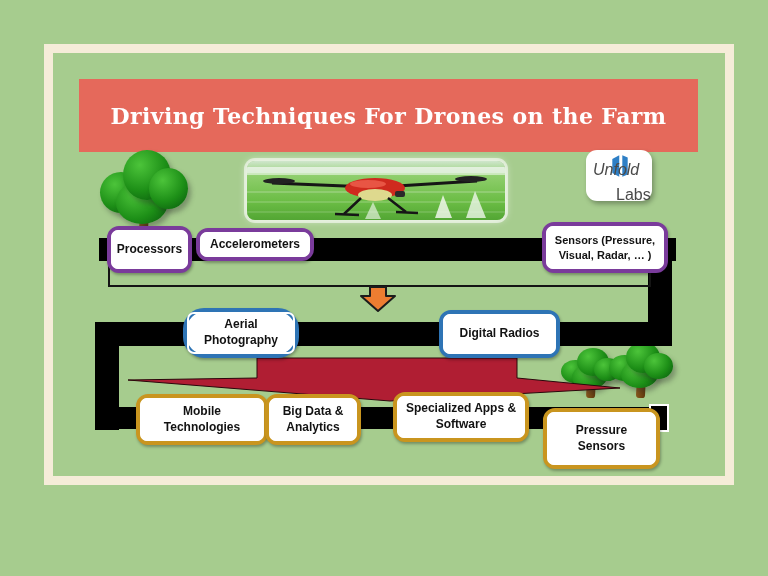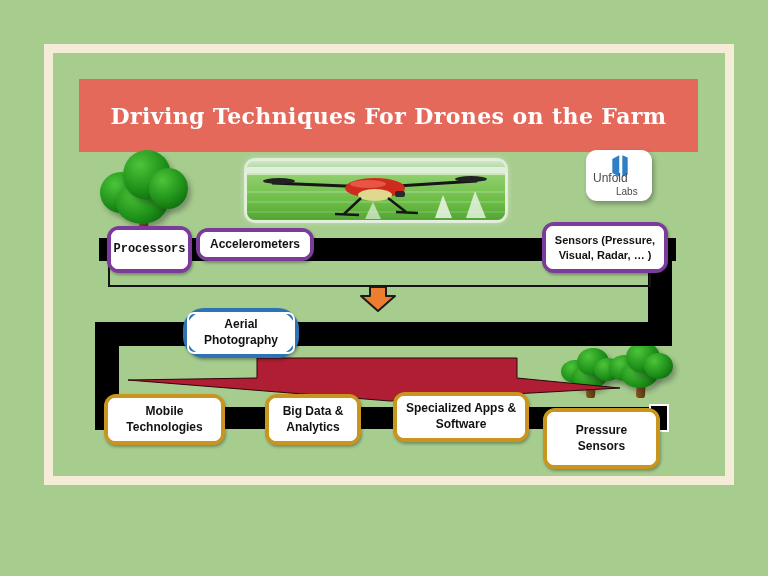--- a/index.html
+++ b/index.html
@@ -49,52 +49,52 @@
     border-radius:8px; overflow:hidden; z-index:2;
     box-shadow:0 0 0 3px rgba(255,255,255,0.55), 0 0 9px rgba(255,255,255,0.8);
   }
   
   .logo {
     position:absolute; left:586px; top:150px; width:66px; height:51px;
     background:#ffffff; border-radius:11px; z-index:3;
     box-shadow:2px 3px 5px rgba(0,0,0,0.30);
   }
   .logo svg { position:absolute; left:24px; top:4px; }
-  .logo .t1 { position:absolute; left:7px;  top:21px; font-size:12px; color:#4a4a4a; }
-  .logo .t2 { position:absolute; left:30px; top:36px; font-size:10px; color:#4a4a4a; }
+  .logo .t1 { position:absolute; left:7px;  top:11px; font-size:16px; color:#4a4a4a;font-style:italic; }
+  .logo .t2 { position:absolute; left:30px; top:36px; font-size:16px; color:#4a4a4a; }
   
   .connectors { position:absolute; left:0; top:0; z-index:3; }
   
   .box {
     position:absolute; z-index:5; background:#ffffff; border-radius:12px;
     display:flex; align-items:center; justify-content:center; text-align:center;
     font-weight:bold; font-size:12px; line-height:1.3; color:#121212;
     white-space:pre-line; box-shadow:1px 2px 3px rgba(0,0,0,0.3);
   }
   .box .inner { padding:1px 3px; }
   .bp { border:4px solid #7a3b9b; } 
   .bb { border:4px solid #2e74b5; } 
   .bg { border:4px solid #c9951f; } 
   .box::after { 
     content:""; position:absolute; inset:0; border-radius:7px;
     box-shadow:inset 0 0 0 2px #ffffff; pointer-events:none;
   }
   .small { font-size:11px;text-align:center; }
   
-  .r1a { left:107px; top:226px; width:85px;  height:47px;font-family:Liberation Mono, monospace; }
+  .r1a { left:107px; top:226px; width:85px;  height:47px; }
   .r1b { left:196px; top:228px; width:118px; height:33px; }
   .r1c { left:320px; top:227px; width:92px;  height:47px; }
   .r1d { left:416px; top:226px; width:120px; height:47px; }
   .r1e { left:542px; top:222px; width:126px; height:51px; }
   
   .r2a { left:183px; top:308px; width:116px; height:50px;border-radius:21px; }
   .r2b { left:313px; top:310px; width:114px; height:48px; }
   .r2c { left:439px; top:310px; width:121px; height:48px; }
   
-  .r3a { left:104px; top:394px; width:121px; height:51px;justify-content:center; }
+  .r3a { left:136px; top:394px; width:132px; height:51px;justify-content:center; }
   .r3b { left:265px; top:394px; width:96px;  height:51px; }
   .r3c { left:393px; top:392px; width:136px; height:50px; }
   .r3d { left:543px; top:408px; width:117px; height:61px; }
 </style>
 </head>
 <body>
 
 <div class="stage">
 
   <div class="frame"></div>
@@ -192,20 +192,21 @@
     <polygon points="128,380 257,378 257,358 517,358 517,378 620,388 390,401" fill="#b01e33" stroke="#2a060b" stroke-width="1"></polygon>
   </svg>
 
   <div class="box bp r1a"><span class="inner">Processors</span></div>
   <div class="box bp r1b"><span class="inner">Accelerometers</span></div>
   <div class="box bp r1e small"><span class="inner">Sensors (Pressure,
 Visual, Radar, … )</span></div>
 
   <div class="box bb r2a"><span class="inner">Aerial
 Photography</span></div>
+  <div class="box bb r2c"><span class="inner">Digital Radios</span></div>
 
   <div class="box bg r3a"><span class="inner">Mobile
 Technologies</span></div>
   <div class="box bg r3b"><span class="inner">Big Data &amp;
 Analytics</span></div>
   <div class="box bg r3c"><span class="inner">Specialized Apps &amp;
 Software</span></div>
   <div class="box bg r3d"><span class="inner">Pressure
 Sensors</span></div>
 

